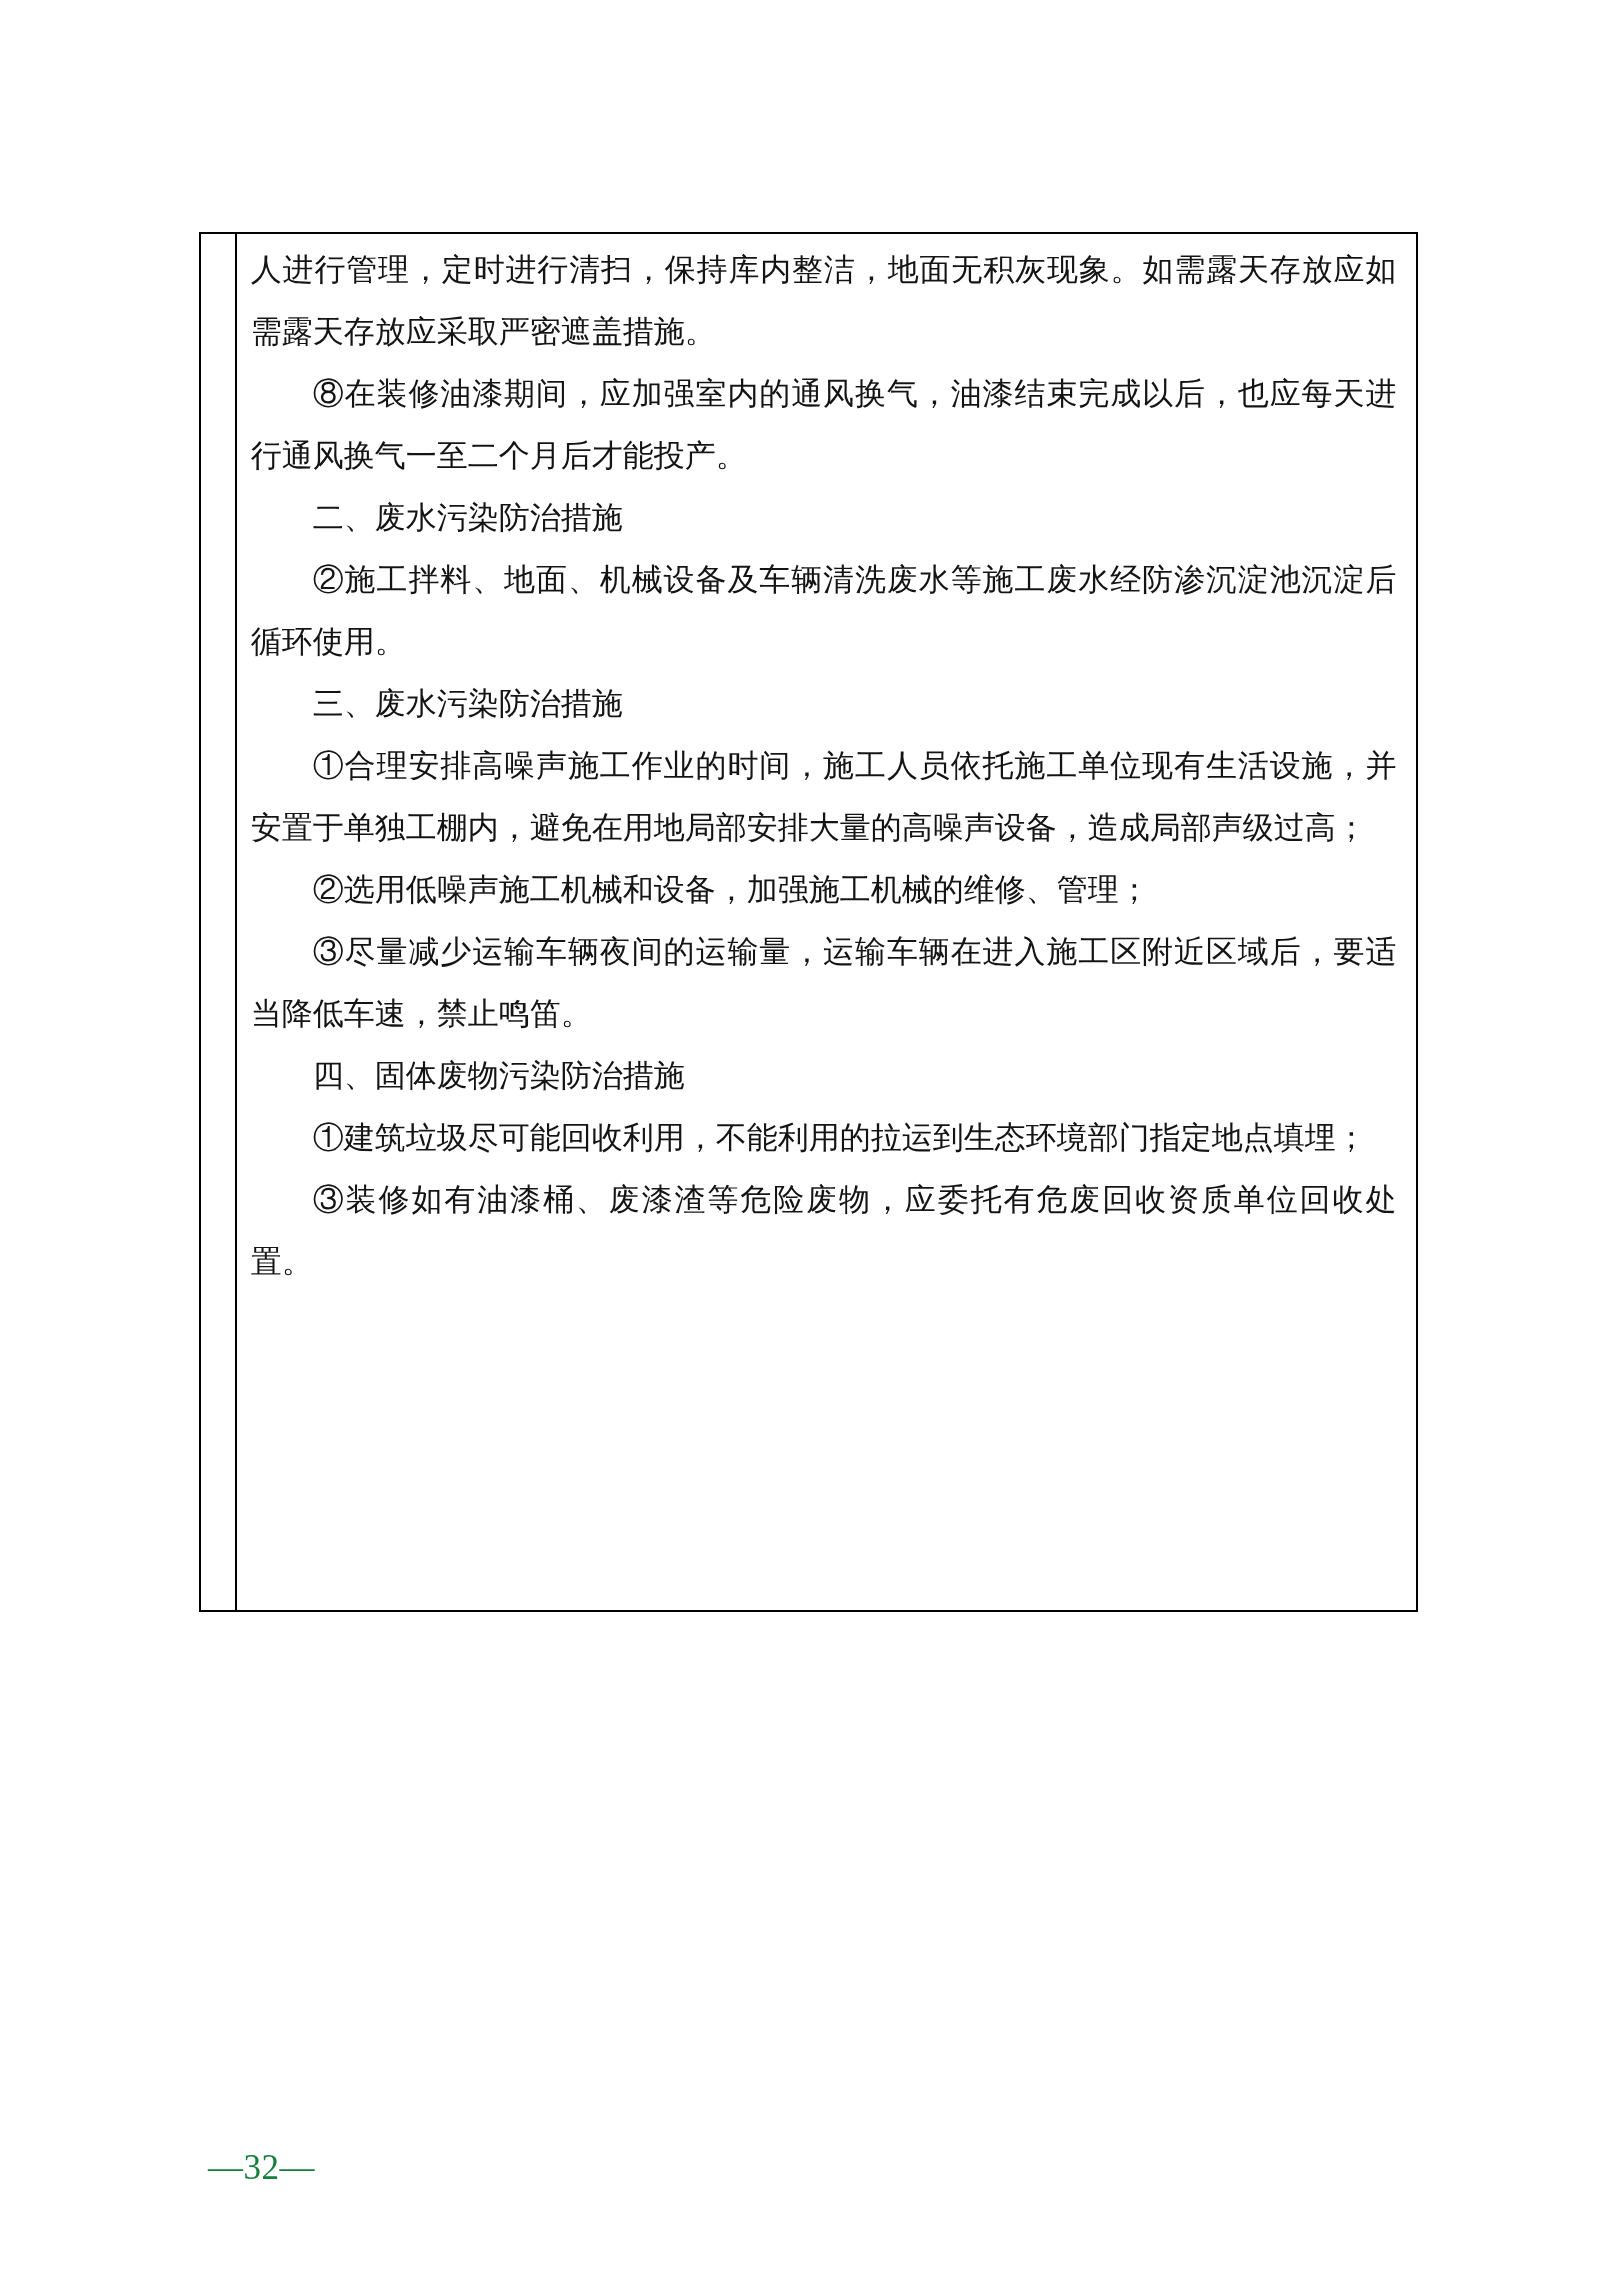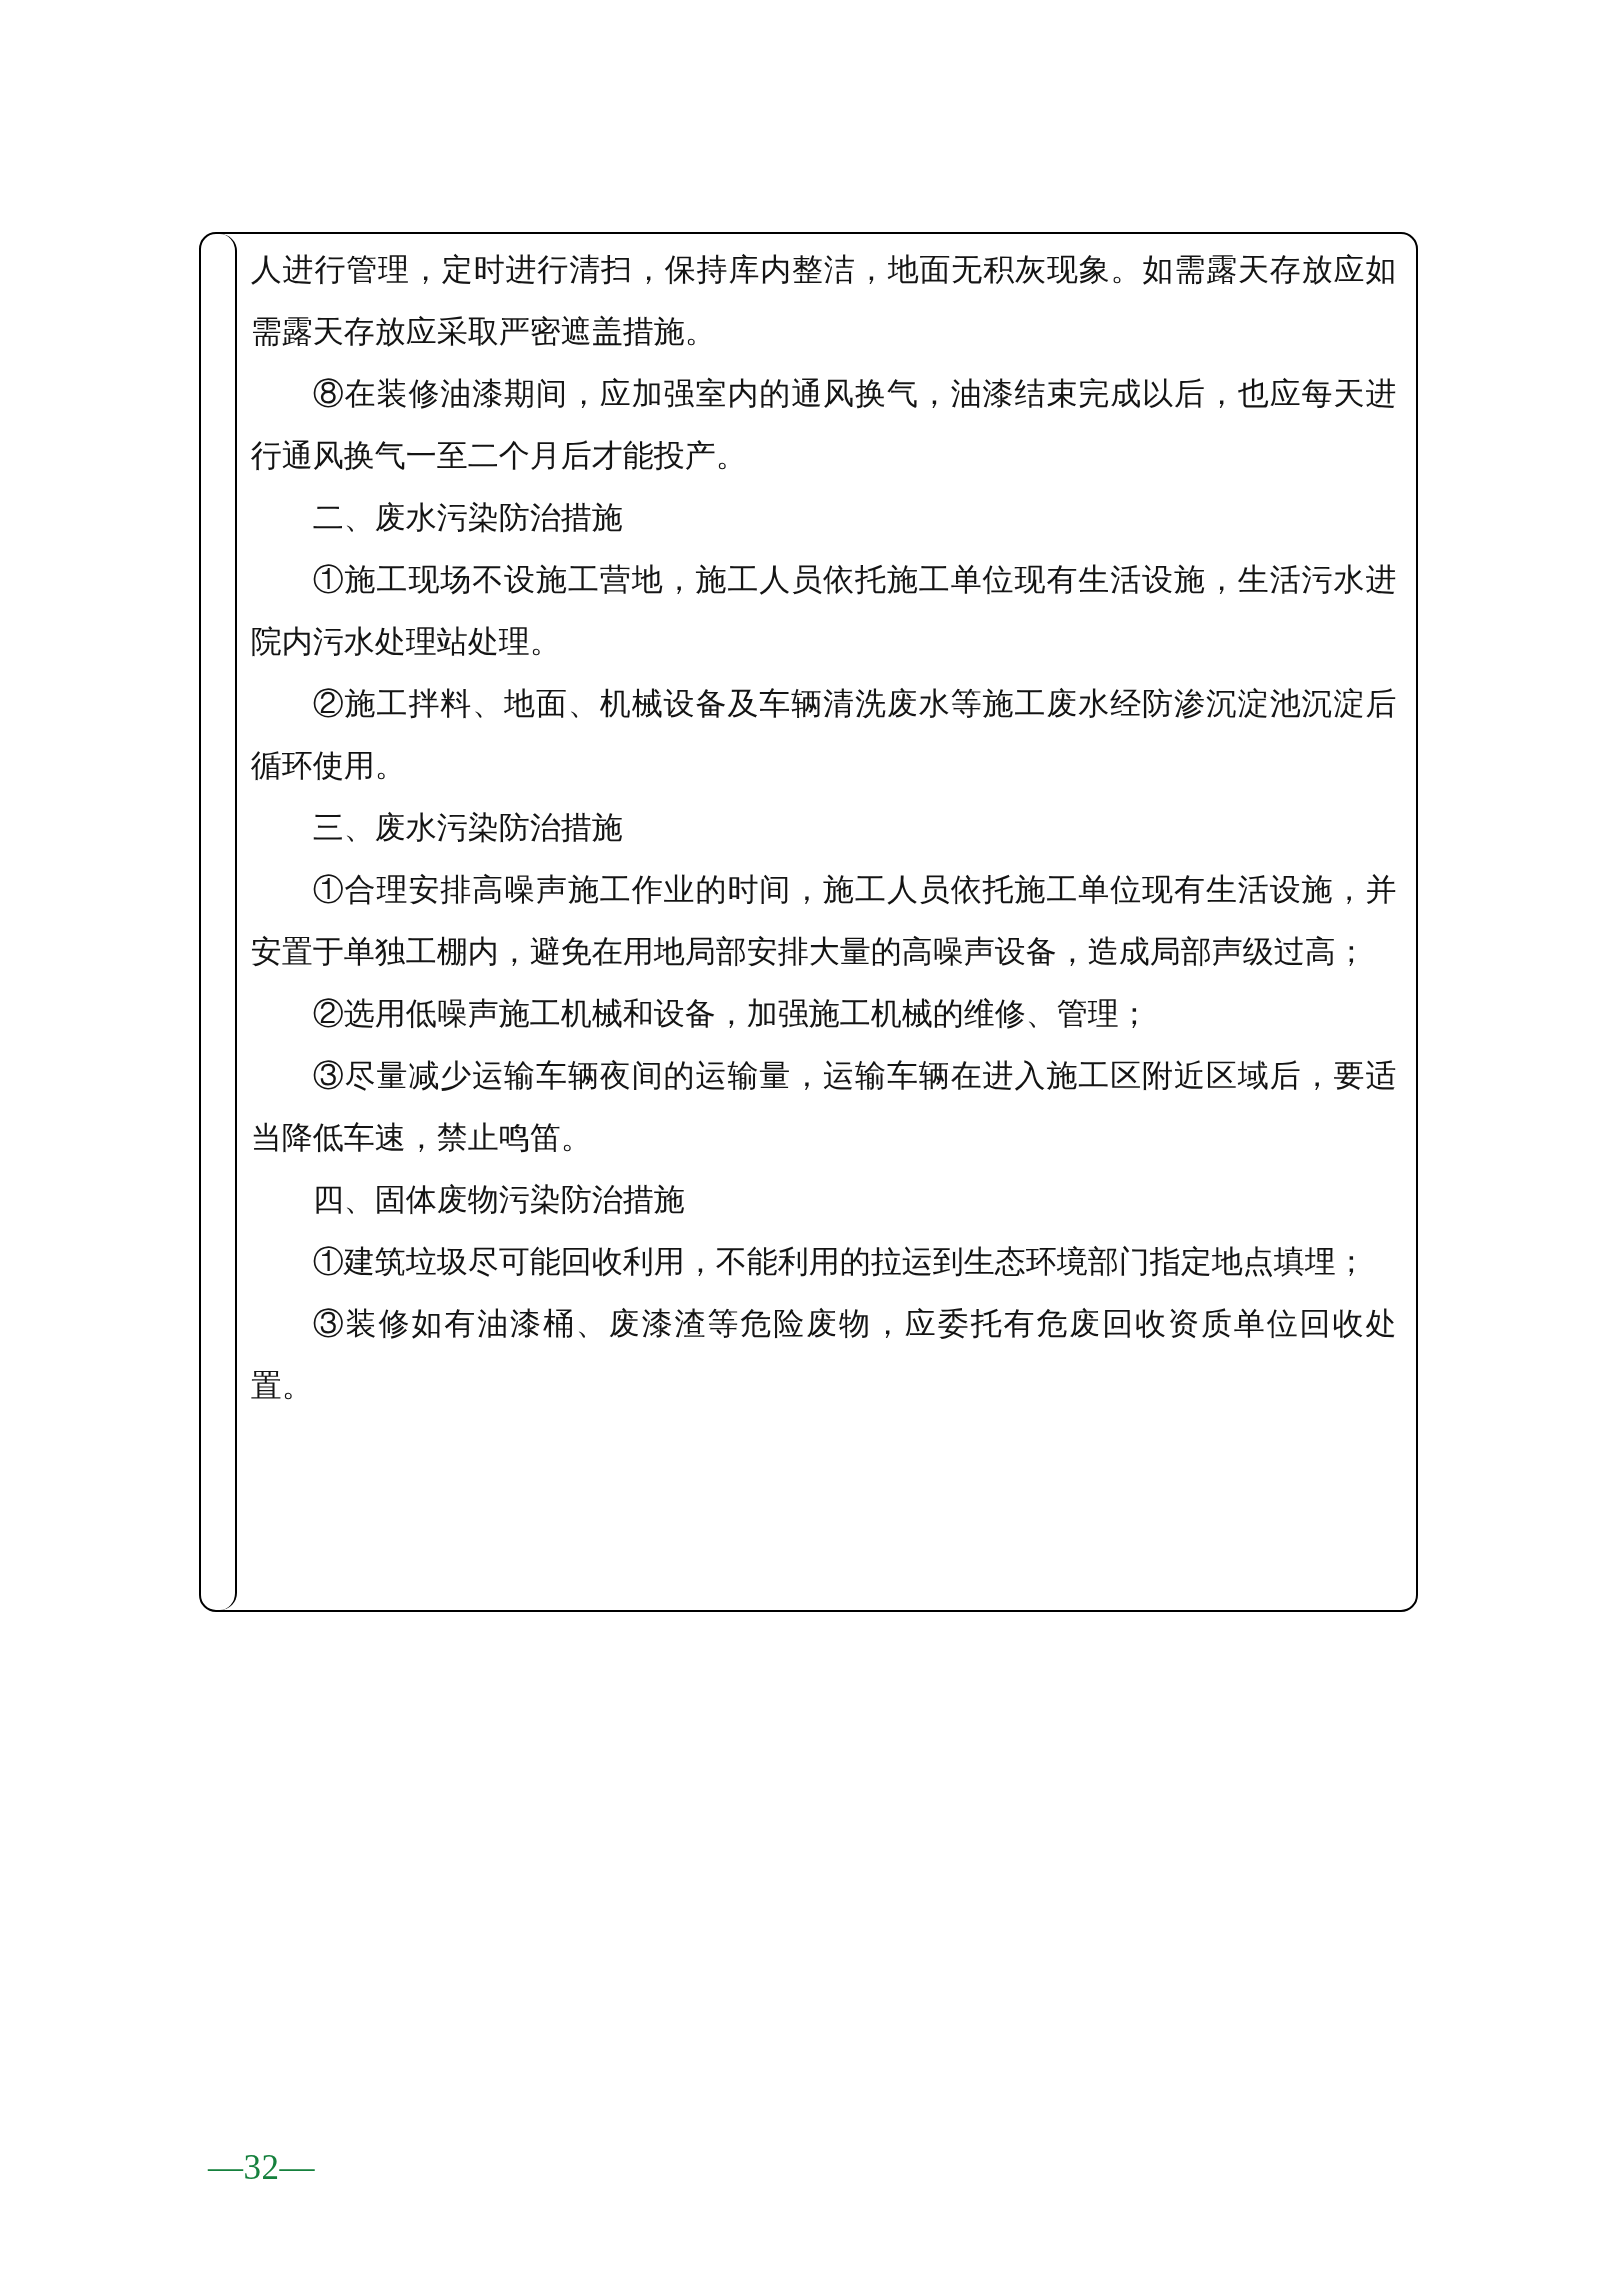--- a/index.html
+++ b/index.html
@@ -1,15 +1,15 @@
 <!DOCTYPE html>
 <html><head>
 <meta charset="utf-8">
 <style>
-  * { margin: 0; padding: 0; box-sizing: border-box; border-radius: 17px; }
+  * { margin: 0; padding: 0; box-sizing: border-box; }
   html, body {
     width: 1621px;
     height: 2293px;
     background: #ffffff;
     font-family: "Liberation Serif", "DejaVu Serif", serif;
     position: relative;
     overflow: hidden;
   }
   .page {
     position: absolute;
@@ -63,21 +63,20 @@
 <body>
 
 <div class="page">
 
   <div class="doc-table">
     <div class="stub-col"></div>
     <div class="content-cell">
       <p class="para">人进行管理，定时进行清扫，保持库内整洁，地面无积灰现象。如需露天存放应如需露天存放应采取严密遮盖措施。</p>
       <p class="para indent">⑧在装修油漆期间，应加强室内的通风换气，油漆结束完成以后，也应每天进行通风换气一至二个月后才能投产。</p>
       <p class="para indent">二、废水污染防治措施</p>
-      <p class="para indent">①施工现场不设施工营地，施工人员依托施工单位现有生活设施，生活污水进院内污水处理站处理。</p>
       <p class="para indent">②施工拌料、地面、机械设备及车辆清洗废水等施工废水经防渗沉淀池沉淀后循环使用。</p>
       <p class="para indent">三、废水污染防治措施</p>
       <p class="para indent">①合理安排高噪声施工作业的时间，施工人员依托施工单位现有生活设施，并安置于单独工棚内，避免在用地局部安排大量的高噪声设备，造成局部声级过高；</p>
       <p class="para indent">②选用低噪声施工机械和设备，加强施工机械的维修、管理；</p>
       <p class="para indent">③尽量减少运输车辆夜间的运输量，运输车辆在进入施工区附近区域后，要适当降低车速，禁止鸣笛。</p>
       <p class="para indent">四、固体废物污染防治措施</p>
       <p class="para indent">①建筑垃圾尽可能回收利用，不能利用的拉运到生态环境部门指定地点填埋；</p>
       <p class="para indent">③装修如有油漆桶、废漆渣等危险废物，应委托有危废回收资质单位回收处置。</p>
     </div>
   </div>

